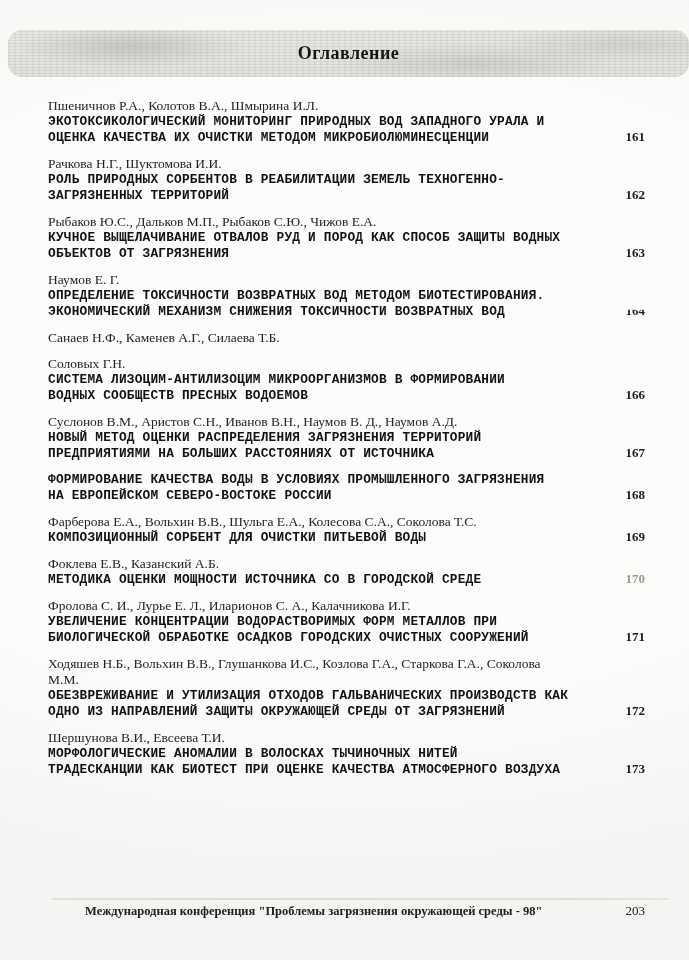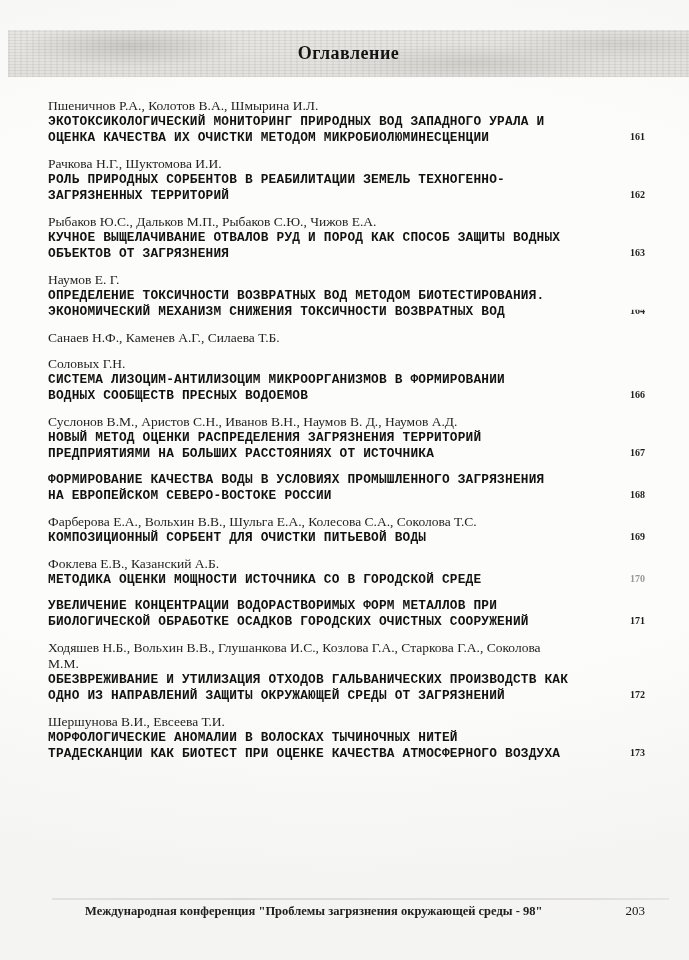--- a/index.html
+++ b/index.html
@@ -30,20 +30,21 @@
     background:
       repeating-linear-gradient(0deg, rgba(110,110,104,0.10) 0 1px, rgba(0,0,0,0) 1px 3px),
       repeating-linear-gradient(90deg, rgba(110,110,104,0.07) 0 2px, rgba(0,0,0,0) 2px 6px),
       radial-gradient(ellipse 160px 30px at 18% 35%, rgba(150,148,142,0.35), rgba(0,0,0,0) 70%),
       radial-gradient(ellipse 200px 28px at 68% 70%, rgba(160,158,152,0.28), rgba(0,0,0,0) 70%),
       radial-gradient(ellipse 180px 26px at 90% 30%, rgba(160,158,152,0.25), rgba(0,0,0,0) 70%),
       linear-gradient(#e7e6e2, #e2e1dd);
     display: flex;
     align-items: center;
     justify-content: center;
+    border-radius: 14px;
   }
   .header-title {
     font-size: 18px;
     font-weight: bold;
     letter-spacing: 0.5px;
     color: #141414;
   }
 
   .entries {
     position: absolute;
@@ -64,21 +65,21 @@
     font-weight: bold;
     letter-spacing: 0.2px;
     color: #121212;
     max-width: 562px;
     font-family: Liberation Mono, monospace;
   }
   .pagenum {
     position: absolute;
     right: 0;
     bottom: 1px;
-    font-size: 10px;
+    font-size: 13px;
     line-height: 16px;
     font-weight: bold;
     color: #1c1c1c;
   }
   .pn-clipped-top {
     clip-path: inset(42% 0 0 0);
     color: #2a2a2a;
   }
   .pn-faded {
     color: #9a9891;
@@ -195,20 +196,21 @@
 
   <div class="entry">
     <div class="authors">Фоклева Е.В., Казанский А.Б.</div>
     <div class="title-row">
       <div class="title">МЕТОДИКА ОЦЕНКИ МОЩНОСТИ ИСТОЧНИКА СО В ГОРОДСКОЙ СРЕДЕ</div>
       <span class="pagenum pn-faded">170</span>
     </div>
   </div>
 
   <div class="entry">
+    <div class="authors">Фролова С. И., Лурье Е. Л., Иларионов С. А., Калачникова И.Г.</div>
     <div class="title-row">
       <div class="title">УВЕЛИЧЕНИЕ КОНЦЕНТРАЦИИ ВОДОРАСТВОРИМЫХ ФОРМ МЕТАЛЛОВ ПРИ<br>БИОЛОГИЧЕСКОЙ ОБРАБОТКЕ ОСАДКОВ ГОРОДСКИХ ОЧИСТНЫХ СООРУЖЕНИЙ</div>
       <span class="pagenum pn-normal">171</span>
     </div>
   </div>
 
   <div class="entry">
     <div class="authors">Ходяшев Н.Б., Вольхин В.В., Глушанкова И.С., Козлова Г.А., Старкова Г.А., Соколова<br>М.М.</div>
     <div class="title-row">
       <div class="title">ОБЕЗВРЕЖИВАНИЕ И УТИЛИЗАЦИЯ ОТХОДОВ ГАЛЬВАНИЧЕСКИХ ПРОИЗВОДСТВ КАК<br>ОДНО ИЗ НАПРАВЛЕНИЙ ЗАЩИТЫ ОКРУЖАЮЩЕЙ СРЕДЫ ОТ ЗАГРЯЗНЕНИЙ</div>

